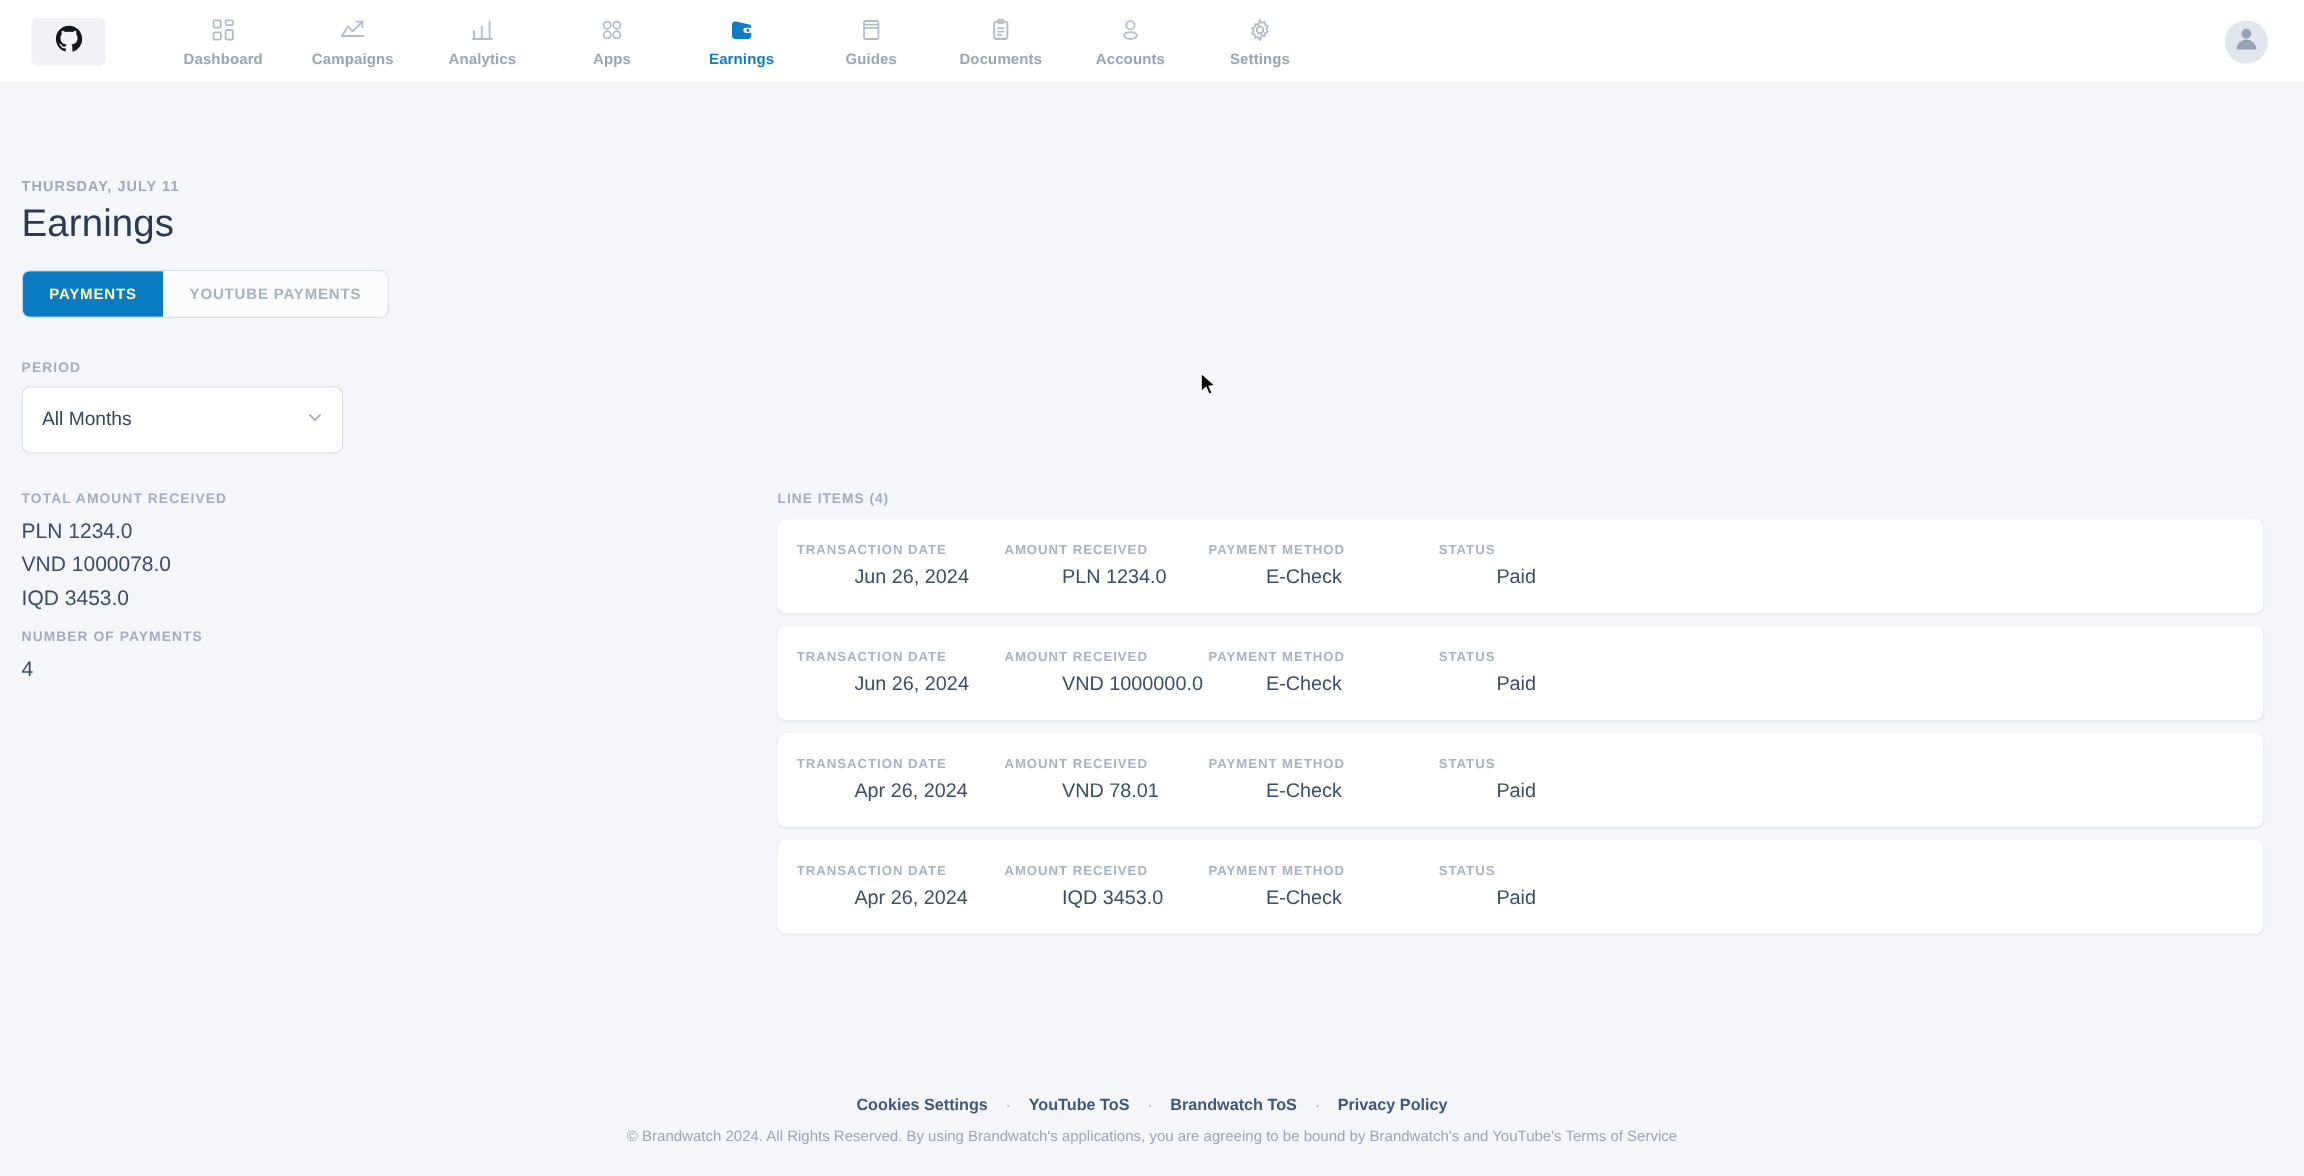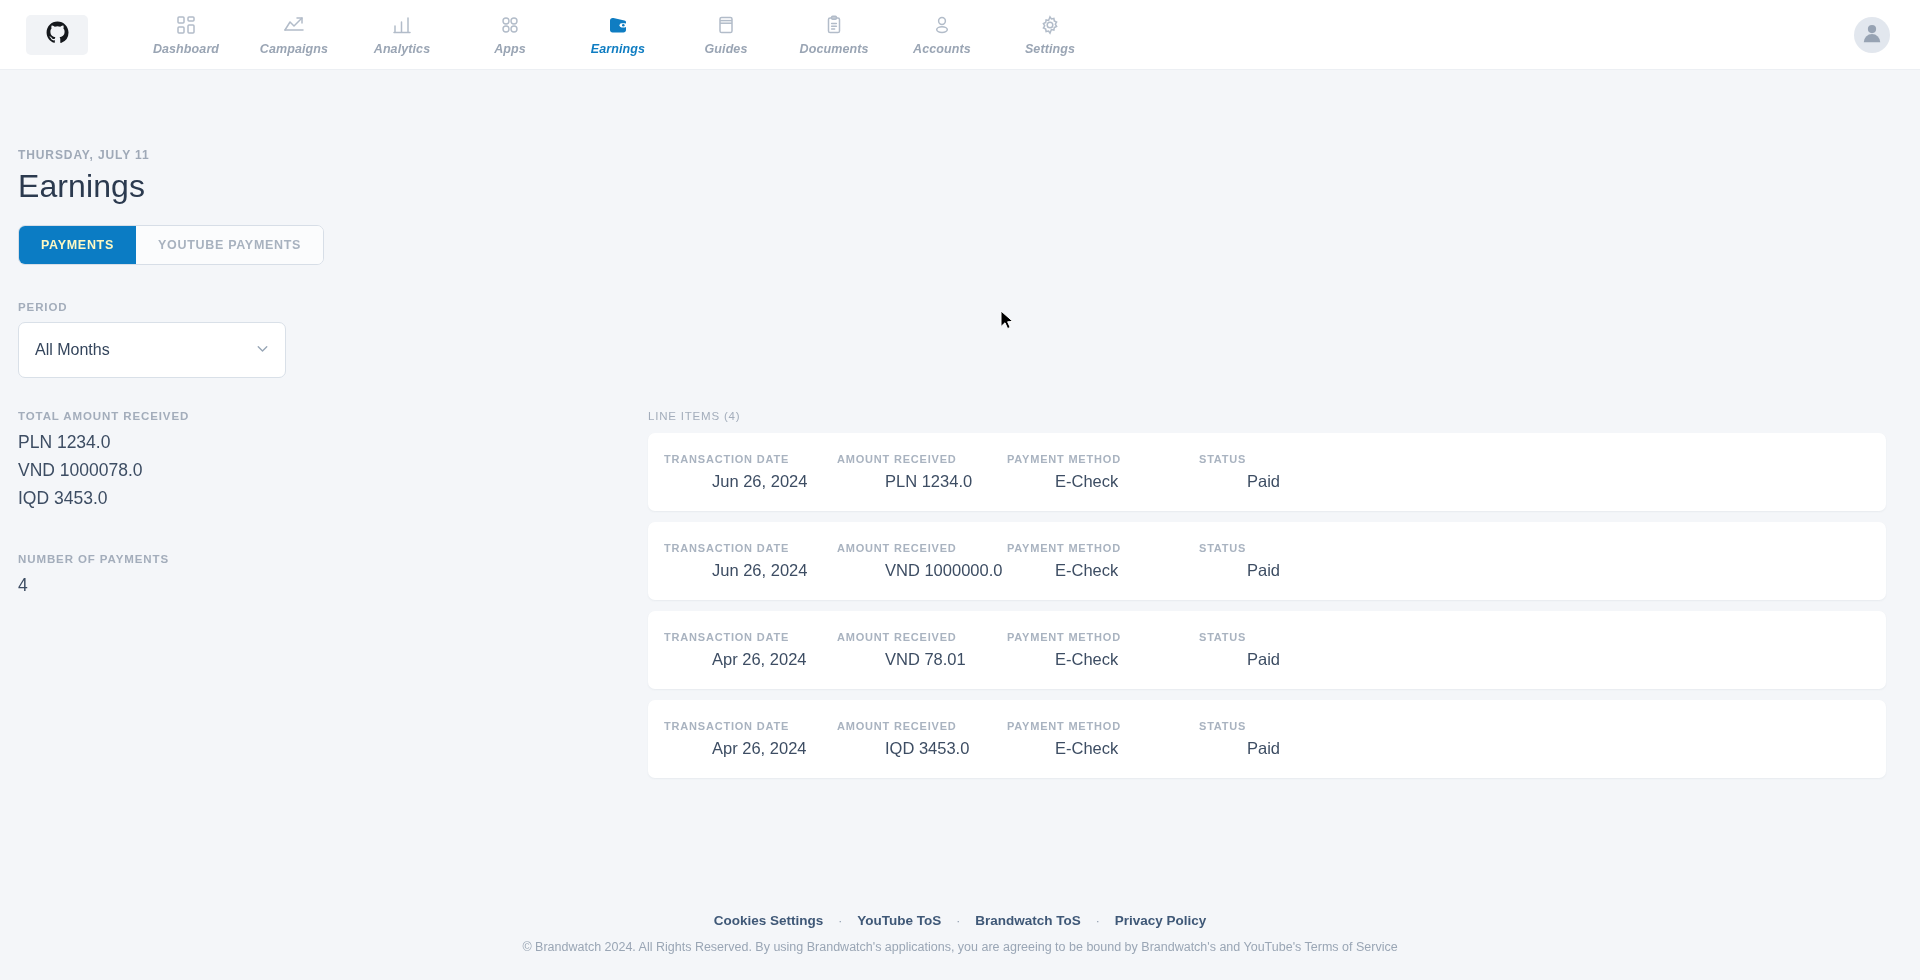--- a/index.html
+++ b/index.html
@@ -12,21 +12,20 @@
 
   
   .topnav {
     height: 70px;
     background: #ffffff;
     display: flex;
     align-items: center;
     padding: 0 26px 0 26px;
     position: relative;
     border-bottom: 1px solid #eceff3;
-    font-style: italic;
   }
   .logo-box {
     width: 62px; height: 40px;
     background: #f1f3f6;
     border-radius: 5px;
     display: flex; align-items: center; justify-content: center;
     margin-right: 44px;
   }
   .nav-items { display: flex; align-items: center; }
   .nav-item {
@@ -132,27 +131,27 @@
     font-weight: 700;
     color: #a3adbb;
     text-transform: uppercase;
     margin-bottom: 10px;
   }
   .stat-value {
     font-size: 17.5px;
     color: #3d4d63;
     margin-bottom: 7px;
   }
-  .stat-block + .stat-block { margin-top: 44px; }
+  .stat-block + .stat-block { margin-top: 16px; }
 
   
   .list-header {
     font-size: 11.5px;
     letter-spacing: .8px;
-    font-weight: 400;
+    font-weight: 700;
     color: #a3adbb;
     text-transform: uppercase;
     margin-bottom: 11px;
   }
   .row-card {
     background: #ffffff;
     border-radius: 7px;
     height: 78px;
     display: flex;
     align-items: center;

